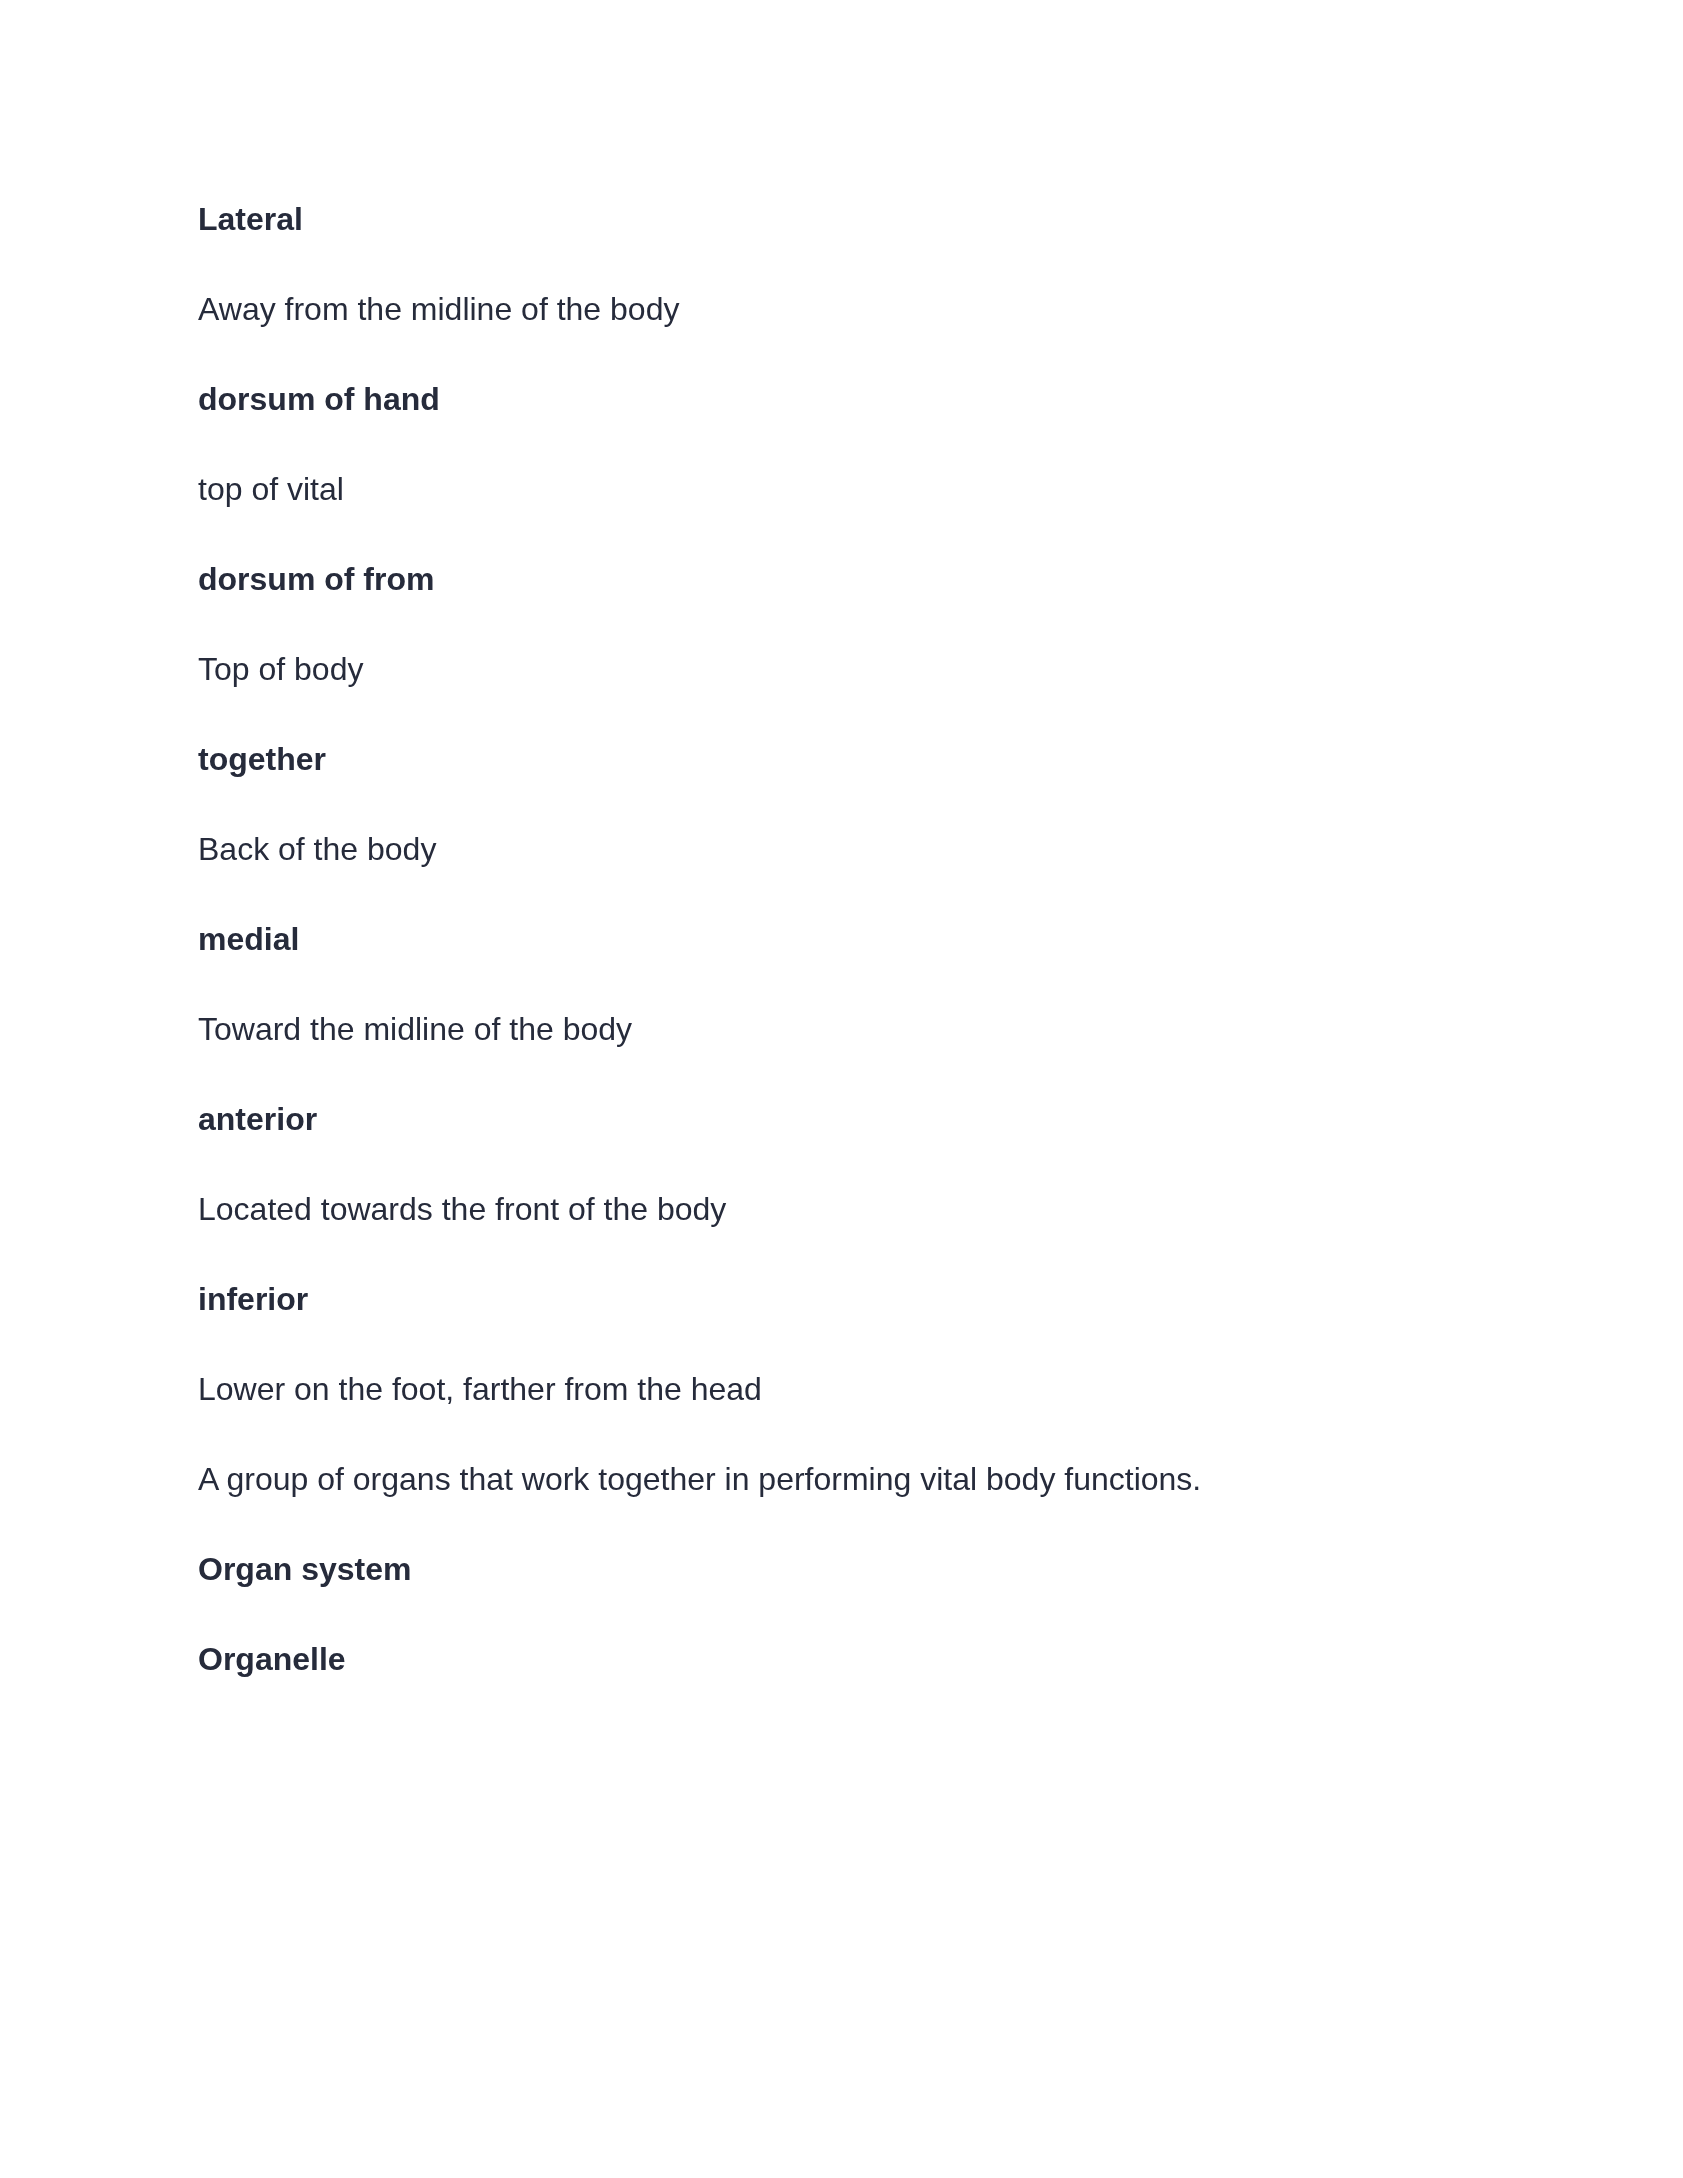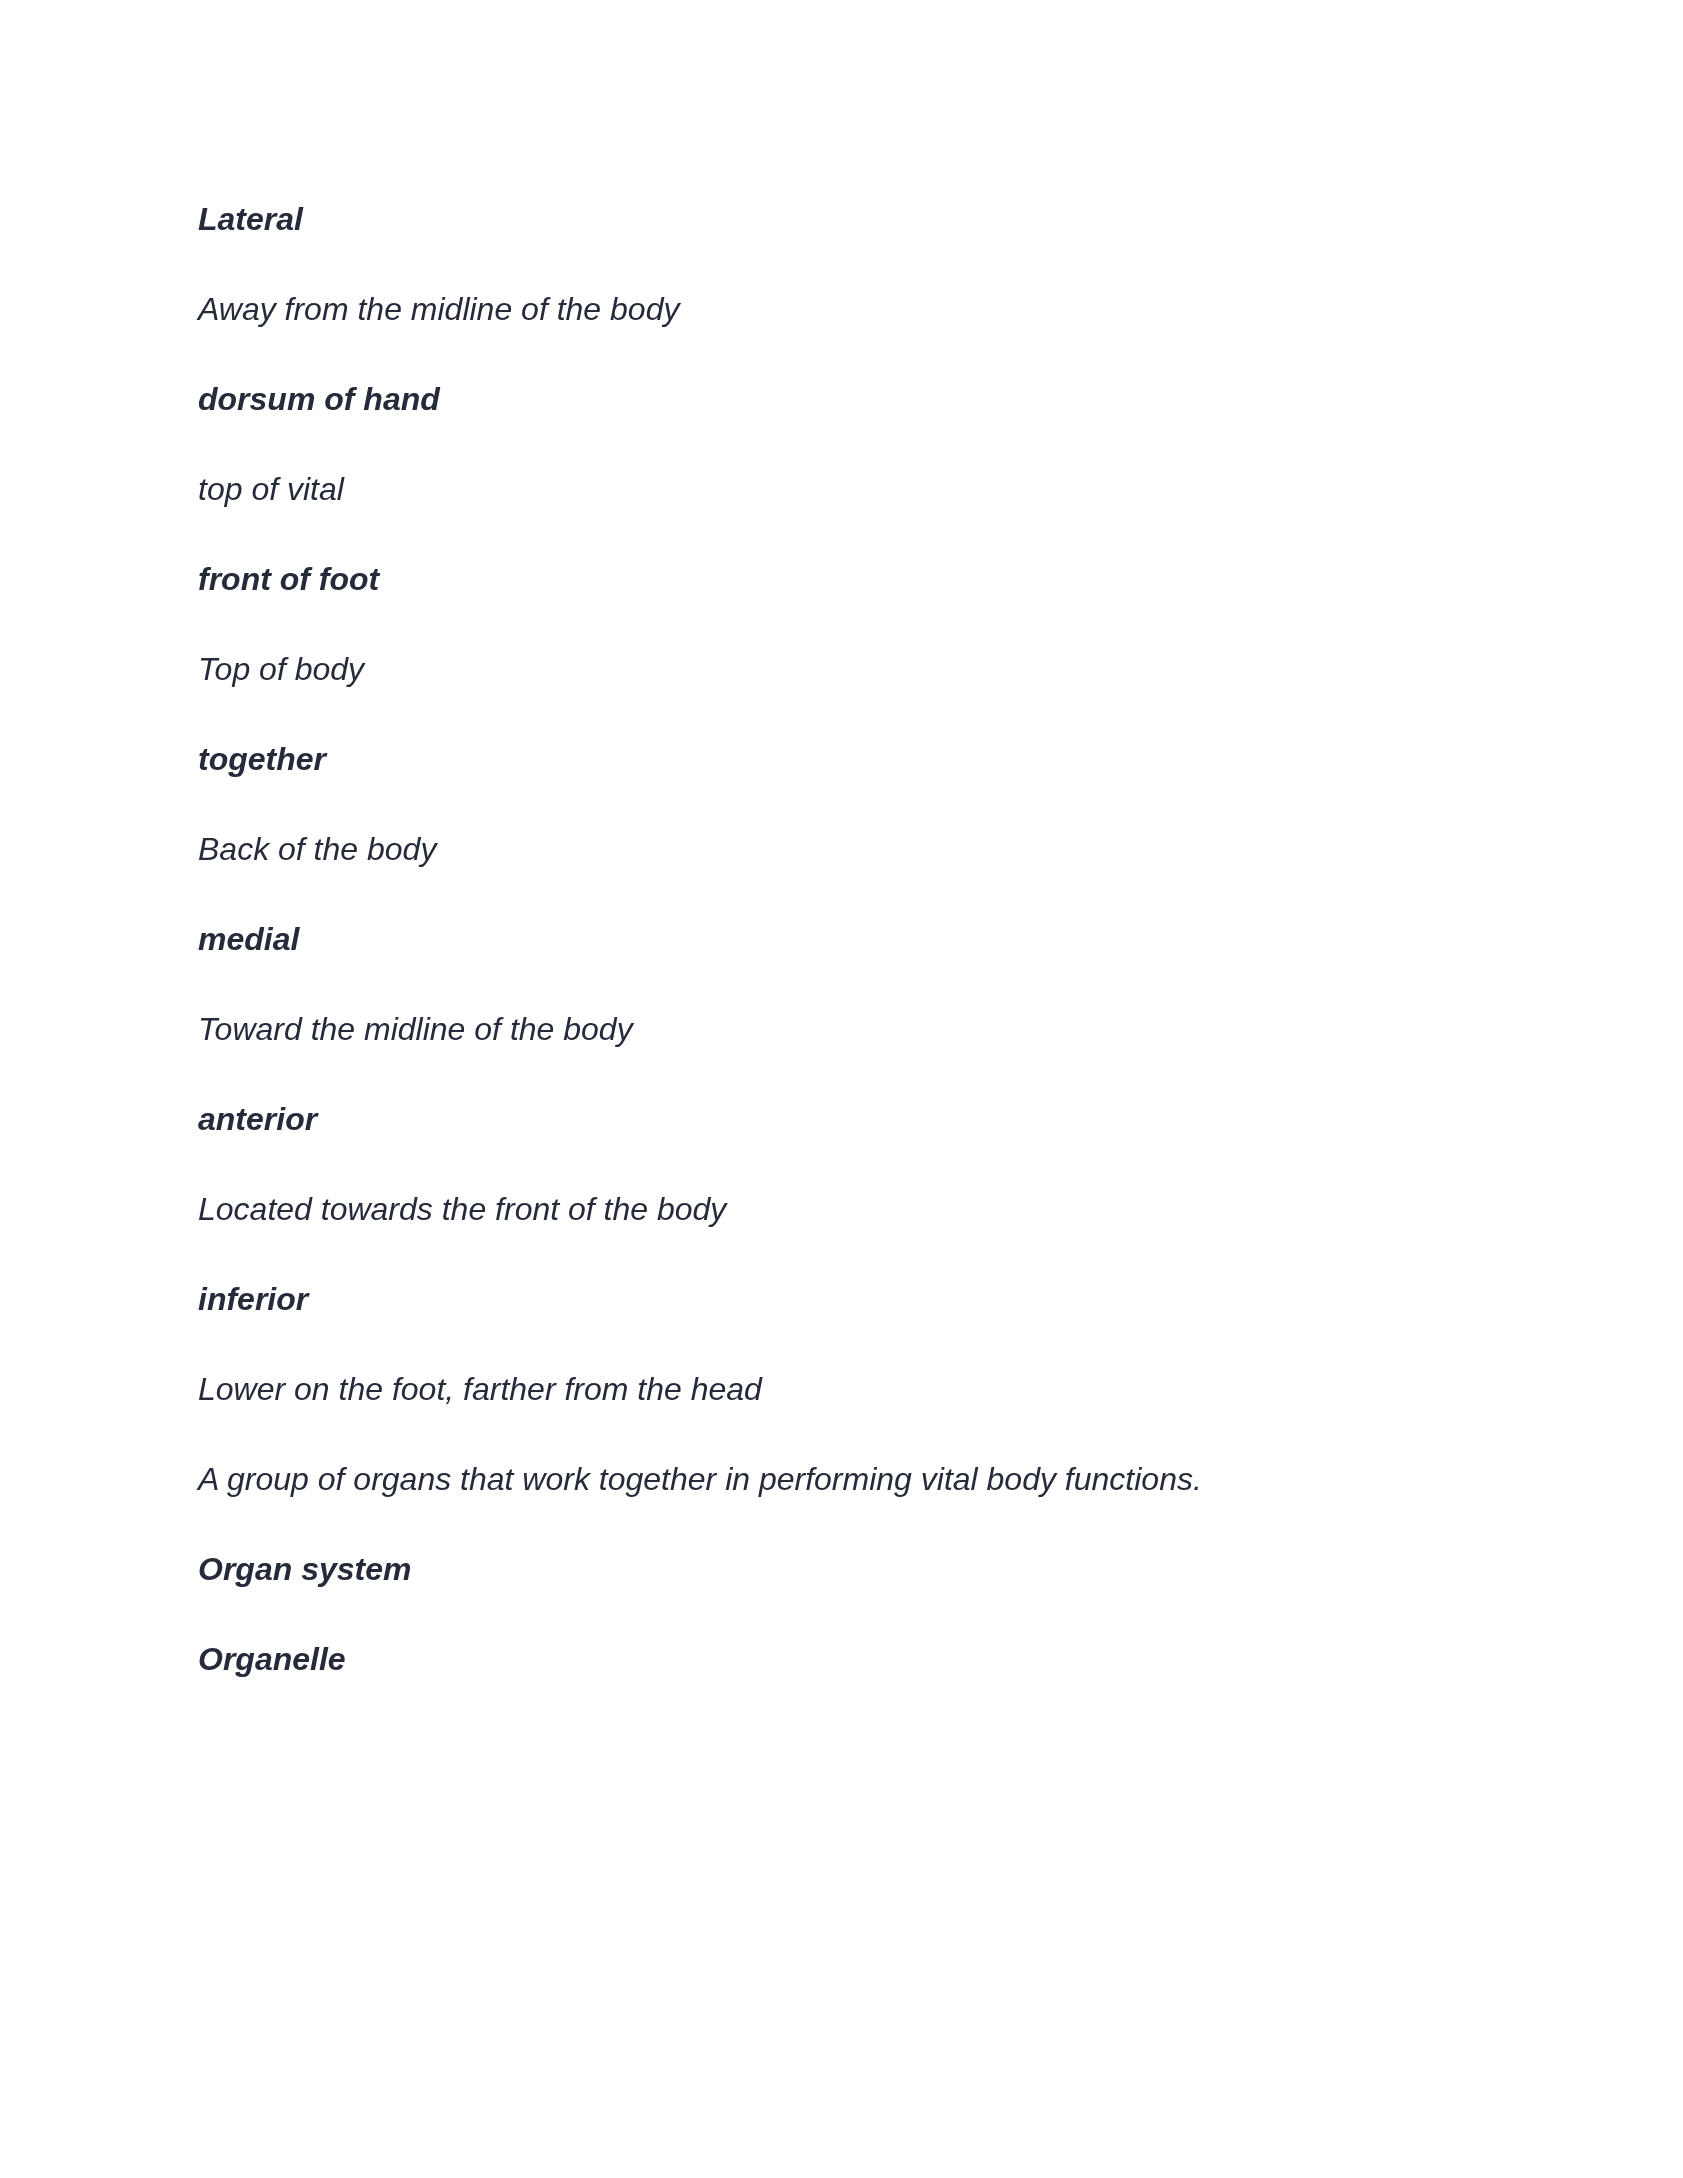--- a/index.html
+++ b/index.html
@@ -13,21 +13,20 @@
       position: relative;
       overflow: hidden;
       font-family: "Liberation Sans", sans-serif;
       color: #262b3b;
     }
     .page {
       position: absolute;
       left: 198px;
       top: 174px;
       width: 1287px;
-      font-style: italic;
     }
     .entry {
       margin: 0;
     }
     .line {
       display: block;
       font-size: 32px;
       line-height: 90px;
       height: 90px;
       white-space: nowrap;
@@ -45,21 +44,21 @@
 <div class="page">
   <div class="entry">
     <span class="line term">Lateral</span>
     <span class="line definition">Away from the midline of the body</span>
   </div>
   <div class="entry">
     <span class="line term">dorsum of hand</span>
     <span class="line definition">top of vital</span>
   </div>
   <div class="entry">
-    <span class="line term">front of foot</span>
+    <span class="line term">dorsum of from</span>
     <span class="line definition">Top of body</span>
   </div>
   <div class="entry">
     <span class="line term">together</span>
     <span class="line definition">Back of the body</span>
   </div>
   <div class="entry">
     <span class="line term">medial</span>
     <span class="line definition">Toward the midline of the body</span>
   </div>

